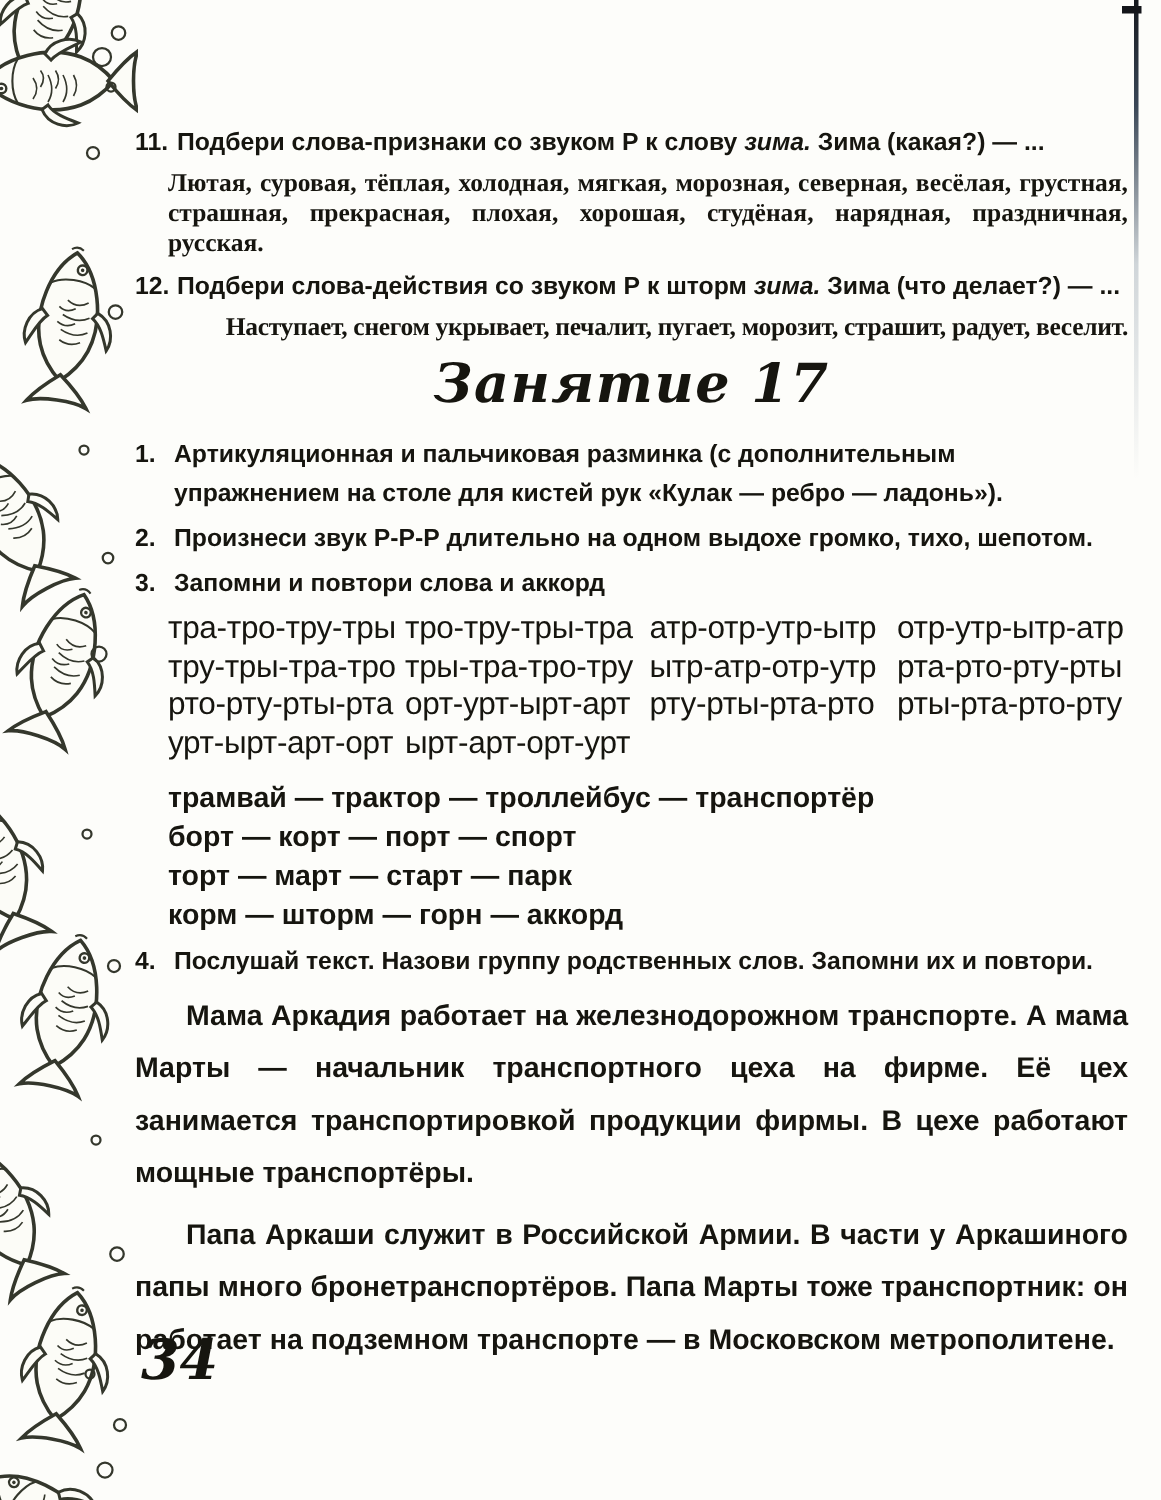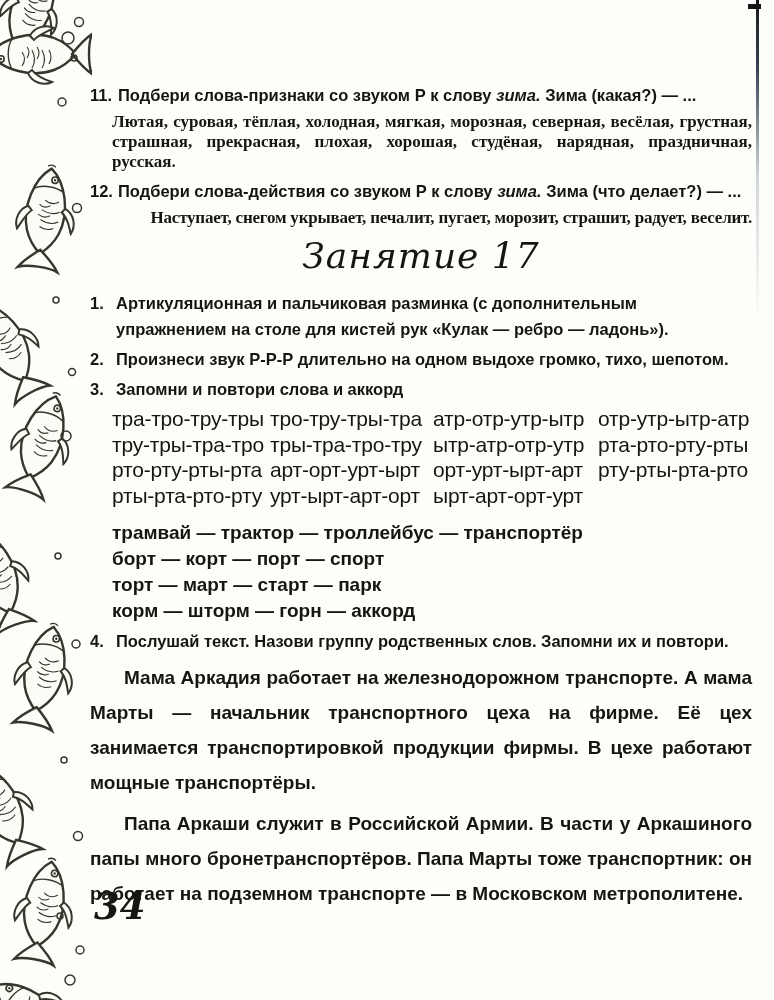--- a/index.html
+++ b/index.html
@@ -26,21 +26,21 @@
   .item .txt { flex:1; }
   .item em { }
 
   .answer {
     margin:4px 0 6px 22px; font-weight:700; font-size:17px;
     line-height:20px; text-align:justify;font-family:Liberation Serif, serif;
   }
   .answer.nowrap { white-space:nowrap; text-align:right; letter-spacing:-0.2px; }
 
   .heading {
-    font-family:"DejaVu Serif", serif; font-style:italic; font-weight:400;
+    font-family:"DejaVu Serif", serif; font-style:italic; font-weight:700;
     font-size:36px; line-height:44px; text-align:center;
     margin:2px 0 12px; letter-spacing:1px;
   }
 
   .lesson-item { margin-bottom:4px; }
 
   .syllables {
     margin:4px 0 0 22px; display:grid;
     grid-template-columns:158px 163px 165px auto;
     font-size:21px; font-weight:400; line-height:25.5px;
@@ -118,21 +118,21 @@
   <div class="content">
 
     <div class="item wide">
       <span class="num">11.</span>
       <span class="txt"><span>Подбери слова-признаки со звуком Р к слову </span><em>зима.</em><span> Зима (какая?) — ...</span></span>
     </div>
     <p class="answer">Лютая, суровая, тёплая, холодная, мягкая, морозная, северная, весёлая, грустная, страшная, прекрасная, плохая, хорошая, студёная, нарядная, праздничная, русская.</p>
 
     <div class="item wide">
       <span class="num">12.</span>
-      <span class="txt"><span>Подбери слова-действия со звуком Р к слову </span><em>зима.</em><span> Зима (что делает?) — ...</span></span>
+      <span class="txt"><span>Подбери слова-действия со звуком Р к шторм </span><em>зима.</em><span> Зима (что делает?) — ...</span></span>
     </div>
     <p class="answer nowrap">Наступает, снегом укрывает, печалит, пугает, морозит, страшит, радует, веселит.</p>
 
     <h1 class="heading">Занятие 17</h1>
 
     <div class="item lesson-item">
       <span class="num">1.</span>
       <span class="txt">Артикуляционная и пальчиковая разминка (с дополнительным упражнением на столе для кистей рук «Кулак — ребро — ладонь»).</span>
     </div>
     <div class="item lesson-item">
@@ -147,21 +147,20 @@
     <div class="syllables">
       <span>тра-тро-тру-тры</span>
       <span>тро-тру-тры-тра</span>
       <span>атр-отр-утр-ытр</span>
       <span>отр-утр-ытр-атр</span>
       <span>тру-тры-тра-тро</span>
       <span>тры-тра-тро-тру</span>
       <span>ытр-атр-отр-утр</span>
       <span>рта-рто-рту-рты</span>
       <span>рто-рту-рты-рта</span>
-      <span>арт-орт-урт-ырт</span>
       <span>орт-урт-ырт-арт</span>
       <span>рту-рты-рта-рто</span>
       <span>рты-рта-рто-рту</span>
       <span>урт-ырт-арт-орт</span>
       <span>ырт-арт-орт-урт</span>
     </div>
 
     <div class="words">
       <div>трамвай — трактор — троллейбус — транспортёр</div>
       <div>борт — корт — порт — спорт</div>

